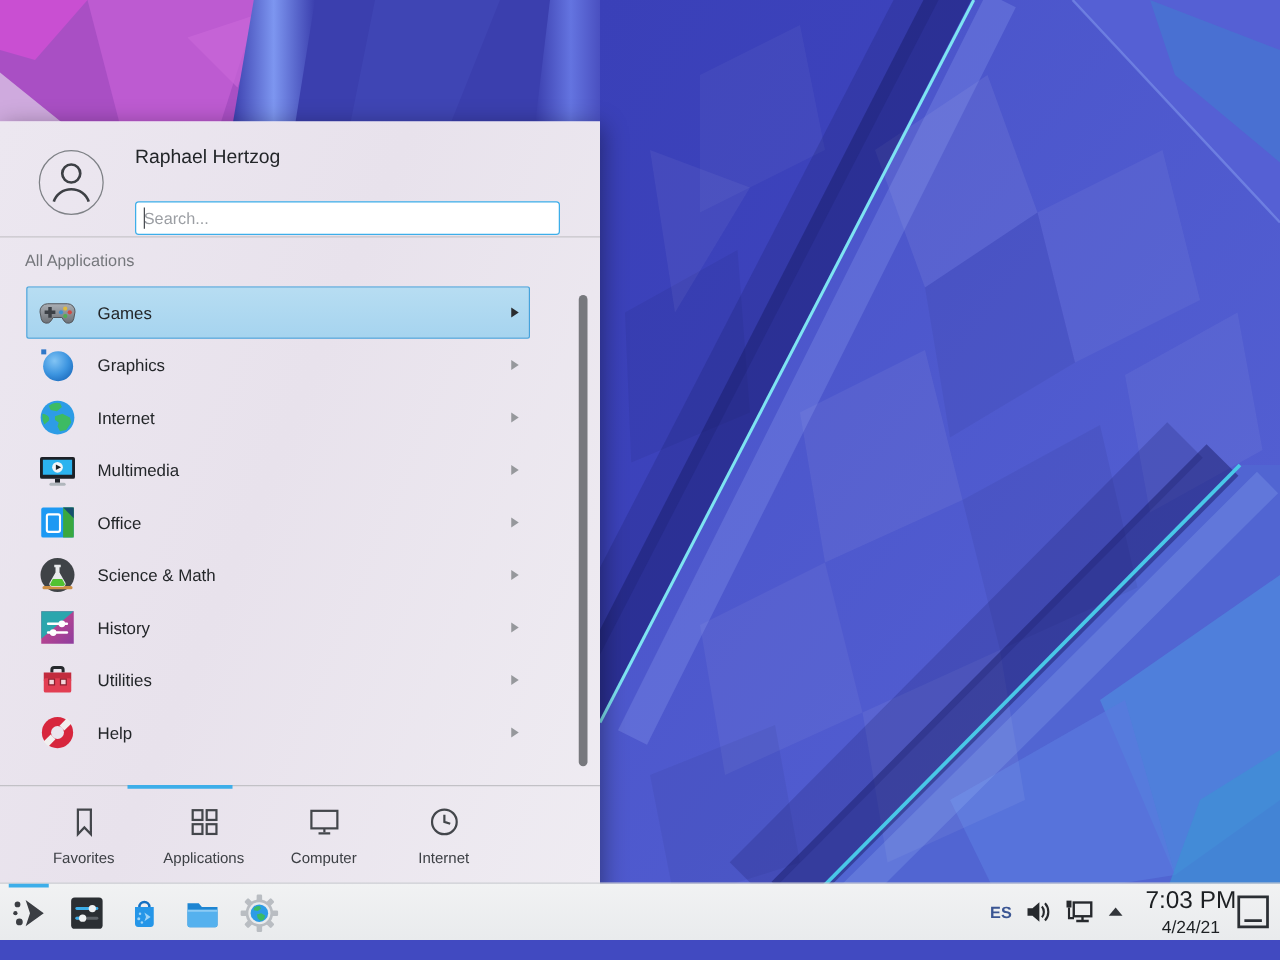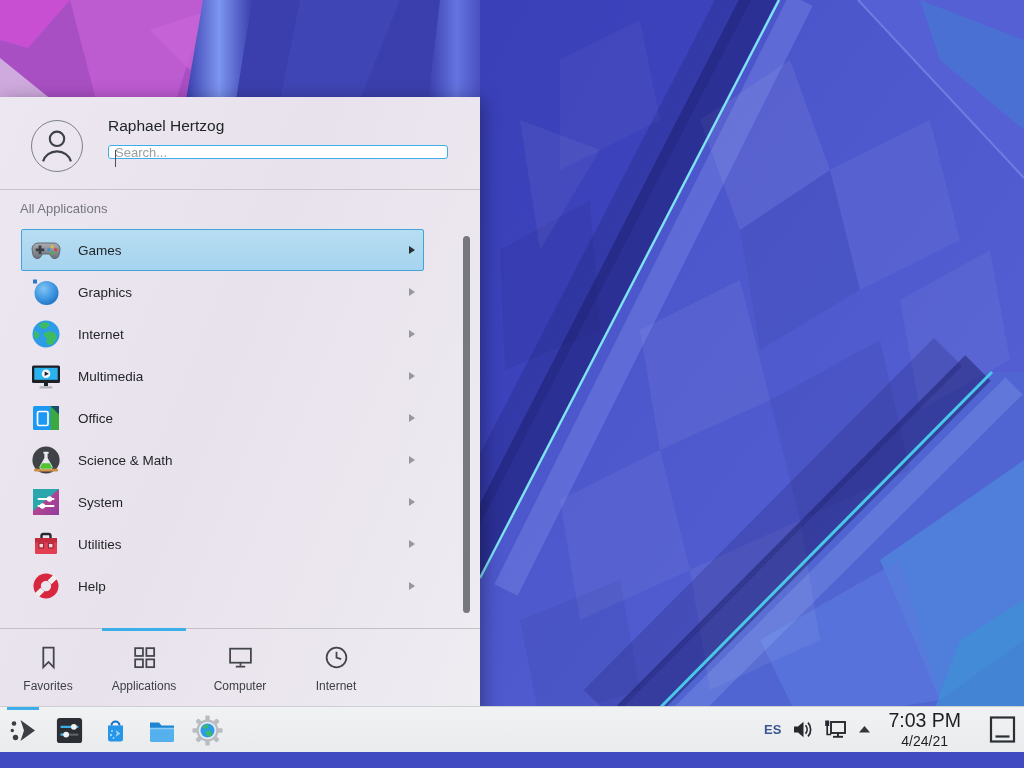--- a/index.html
+++ b/index.html
@@ -9,21 +9,21 @@
   #wallpaper{position:absolute;inset:0;}
 
   
   #menu{position:absolute;left:0;top:97px;width:480px;height:625px;
         background:linear-gradient(112deg,#ece7f0 0%,#e8e2ec 45%,#efecf2 100%);
         box-shadow:2px 4px 18px rgba(0,0,0,.38);display:flex;flex-direction:column;}
   .menu-header{position:relative;height:92px;border-bottom:1px solid #c7c5ca;flex:none;}
   .avatar{position:absolute;left:31px;top:23px;width:52px;height:52px;border-radius:50%;
           border:1px solid #808archive388;border:1px solid #7e8186;box-sizing:border-box;background:transparent;}
   .username{position:absolute;left:108px;top:20px;font-size:15.5px;color:#232629;}
-  .searchbox{position:absolute;left:108px;top:48px;width:340px;height:14px;background:#ffffff;
+  .searchbox{position:absolute;left:108px;top:64px;width:340px;height:27px;background:#ffffff;
              border:1px solid #3daee9;border-radius:3px;box-sizing:border-box;display:flex;align-items:flex-end;}
   .searchbox input{border:none;outline:none;background:transparent;width:100%;height:100%;
                    font-size:13px;padding:0 6px;color:#232629;font-family:inherit;}
   .searchbox input::placeholder{color:#9b9ea3;opacity:1;}
   .caret{position:absolute;left:6px;top:4px;width:1px;height:17px;background:#4a4d52;}
 
   .section-label{flex:none;margin:11px 0 0 20px;height:22px;font-size:13px;color:#75777c;}
 
   .app-list{position:relative;flex:1;overflow:hidden;margin-top:6px;}
   .app-row{display:flex;align-items:center;height:42px;margin:0 56px 0 21px;border:1px solid transparent;
@@ -31,39 +31,39 @@
   .app-row.selected{background:linear-gradient(180deg,#b7ddf2,#a6d4ef);border-color:#45a3dc;}
   .app-row .ic{width:32px;height:32px;flex:none;margin-right:16px;}
   .app-row .ic svg{width:32px;height:32px;display:block;}
   .app-row .lbl{font-size:13.5px;color:#232629;}
   .chev{margin-left:auto;width:0;height:0;border-top:4.5px solid transparent;border-bottom:4.5px solid transparent;
         border-left:6px solid #96989c;}
   .app-row.selected .chev{border-left-color:#2a2c2f;}
 
   .scrollbar{position:absolute;right:10px;top:7px;width:7px;height:377px;background:#77787d;border-radius:4px;}
 
-  .tabbar{position:relative;flex:none;height:93px;border-top:1px solid #c2c1c6;display:flex;}
+  .tabbar{position:relative;flex:none;height:93px;border-top:1px solid #c2c1c6;display:flex;padding-left:19px;}
   .tab{width:96px;display:flex;flex-direction:column;align-items:center;padding-top:15px;box-sizing:border-box;}
   .tab svg{width:27px;height:27px;display:block;}
   .tab .tlbl{margin-top:8px;font-size:12px;color:#3d4045;}
   .tab-indicator{position:absolute;top:-1px;height:3px;width:84px;background:#3daee9;}
 
   
   #taskbar{position:absolute;left:0;bottom:16px;width:1024px;height:46px;
            background:linear-gradient(180deg,#f1f2f3,#e9ebed);border-top:1px solid #cdd0d3;box-sizing:border-box;}
   .launchers{position:absolute;left:6px;top:0;height:46px;display:flex;}
   .task-btn{position:relative;width:34px;height:46px;margin-right:12px;display:flex;align-items:center;justify-content:center;}
   .task-btn svg{width:31px;height:31px;display:block;}
   .task-btn .active-line{position:absolute;top:0;left:1px;right:1px;height:3px;background:#3daee9;}
 
   .tray{position:absolute;right:8px;top:0;height:45px;display:flex;align-items:center;}
   .kbd-layout{font-size:13px;font-weight:bold;color:#3b5693;margin-right:10px;}
   .tray-ic{margin-right:9px;display:flex;align-items:center;}
   .tray-ic svg{display:block;}
-  .clock{margin:0 28px 0 6px;text-align:center;color:#1d2023;line-height:1;}
+  .clock{margin:0 0 0 6px;text-align:center;color:#1d2023;line-height:1;}
   .clock .time{font-size:19.5px;}
   .clock .date{font-size:14px;margin-top:3px;}
   .show-desktop{width:27px;height:29px;display:flex;align-items:center;justify-content:center;}
 </style>
 </head>
 <body>
 
 <div id="screen">
 
   <svg id="wallpaper" viewBox="0 0 1024 768" preserveAspectRatio="none">
@@ -259,21 +259,21 @@
                 </linearGradient>
               </defs>
               <rect x="3" y="3" width="26" height="26" fill="url(#ysg)"></rect>
               <path d="M3 3h26L3 25z" fill="#2aa6ad"></path>
               <rect x="7.5" y="12" width="17" height="2" rx="1" fill="#ffffff"></rect>
               <circle cx="19.5" cy="13" r="2.7" fill="#ffffff"></circle>
               <rect x="7.5" y="19" width="17" height="2" rx="1" fill="#ffffff"></rect>
               <circle cx="12.5" cy="20" r="2.7" fill="#ffffff"></circle>
             </svg>
           </span>
-          <span class="lbl">System</span>
+          <span class="lbl">History</span>
           <span class="chev"></span>
         </div>
         <div class="app-row">
           <span class="ic">
             <svg viewBox="0 0 32 32">
               <path d="M11.5 10V7.8a1.8 1.8 0 0 1 1.8-1.8h5.4a1.8 1.8 0 0 1 1.8 1.8V10" fill="none" stroke="#26292d" stroke-width="2.4"></path>
               <rect x="5" y="10" width="22" height="6.5" fill="#c22b3e"></rect>
               <rect x="5" y="14.5" width="22" height="11.5" rx="1.5" fill="#e23e52"></rect>
               <rect x="9" y="15.3" width="4.6" height="4.6" fill="#f2d7da" stroke="#8e1f2e" stroke-width="1"></rect>
               <rect x="18.4" y="15.3" width="4.6" height="4.6" fill="#f2d7da" stroke="#8e1f2e" stroke-width="1"></rect>

